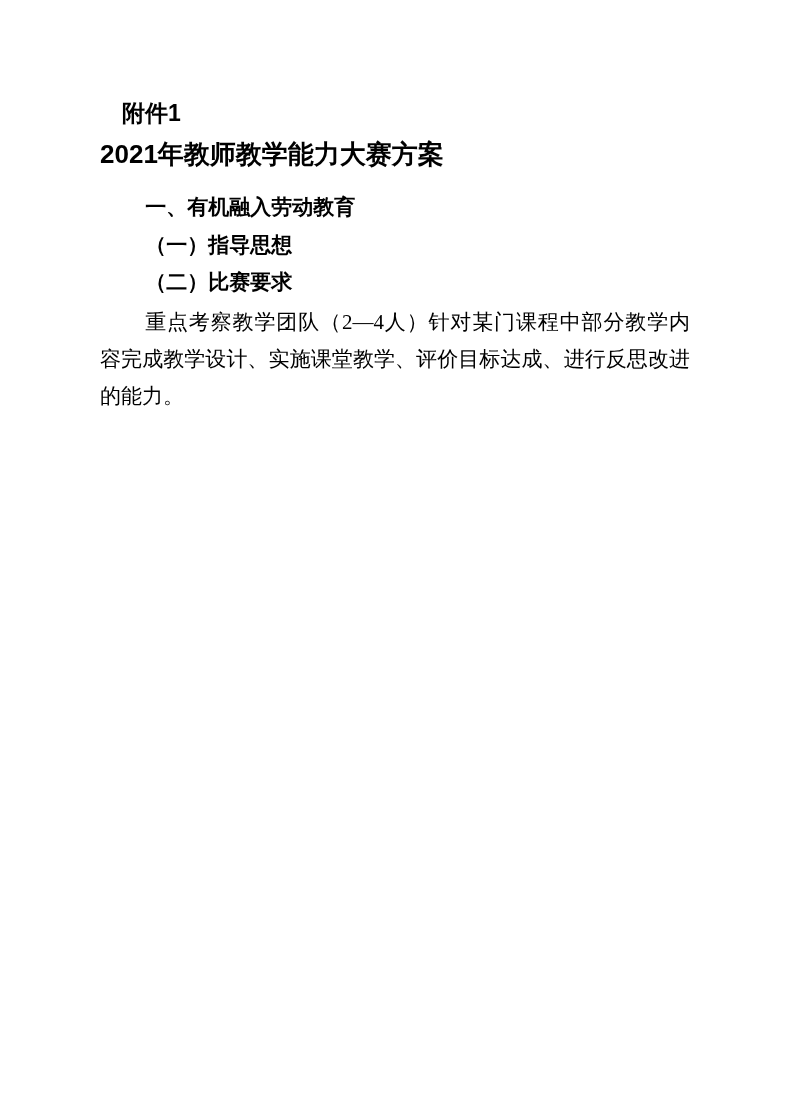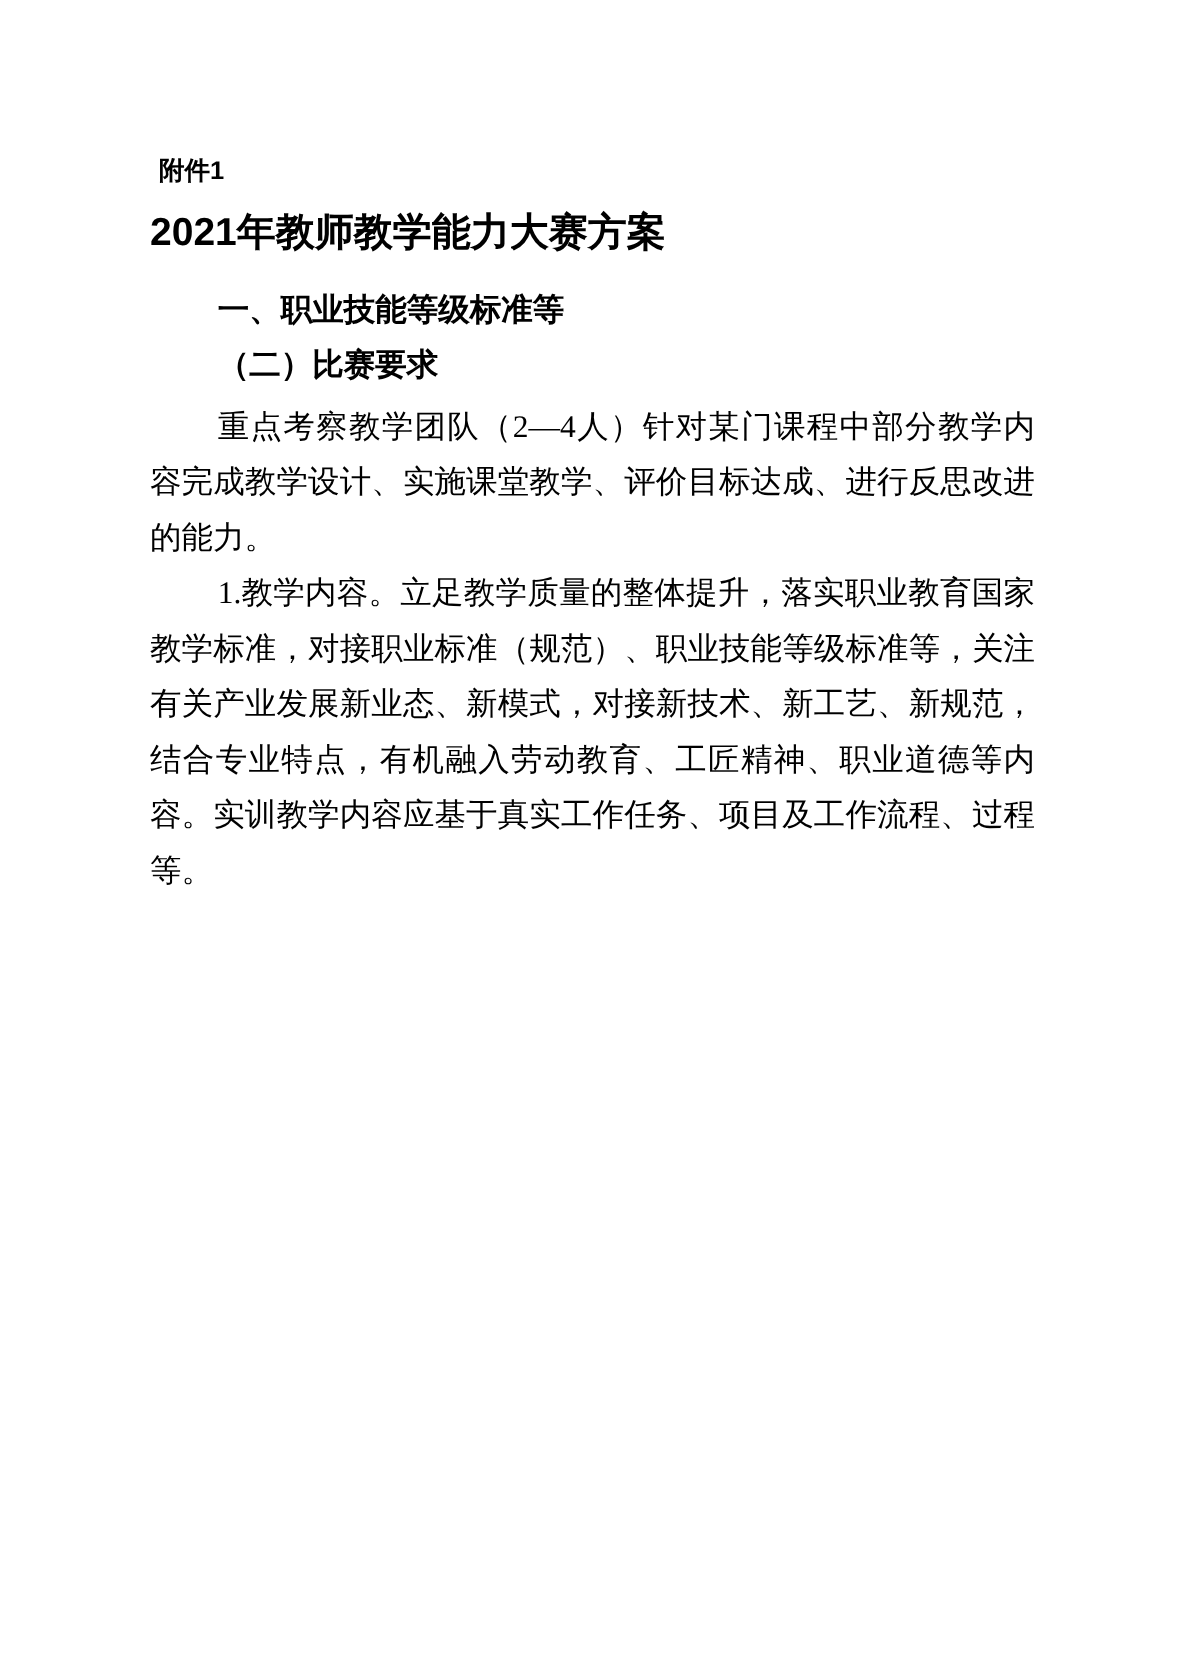--- a/index.html
+++ b/index.html
@@ -14,23 +14,23 @@
     background: #ffffff;
     color: #000000;
     overflow: hidden;
     font-family: "Liberation Serif", serif;
   }
   .content {
     margin-left: 100px;
     width: 590px;
   }
   .attachment-label {
-    margin: 95px 0 0 6px;
+    margin: 95px 0 0 22px;
     font-family: "Liberation Sans", sans-serif;
-    font-size: 17px;
+    font-size: 23px;
     font-weight: 700;
     line-height: 37px;
   }
   .doc-title {
     margin: 4px 0 0 0;
     text-align: left;
     font-family: "Liberation Sans", sans-serif;
     font-size: 26px;
     font-weight: 700;
     line-height: 37px;
@@ -62,25 +62,25 @@
 </head>
 <body>
 
 <div class="page">
   <div class="content">
 
     <div class="attachment-label">附件1</div>
 
     <h1 class="doc-title">2021年教师教学能力大赛方案</h1>
 
-    <h2 class="heading level-1">一、职业技能等级标准等</h2>
+    <h2 class="heading level-1">一、有机融入劳动教育</h2>
 
+    <h3 class="heading level-2a">（一）指导思想</h3>
 
 
     <h3 class="heading level-2b">（二）比赛要求</h3>
 
     <p class="para p2">重点考察教学团队（2—4人）针对某门课程中部分教学内容完成教学设计、实施课堂教学、评价目标达成、进行反思改进的能力。</p>
 
-    <p class="para p3">1.教学内容。立足教学质量的整体提升，落实职业教育国家教学标准，对接职业标准（规范）、职业技能等级标准等，关注有关产业发展新业态、新模式，对接新技术、新工艺、新规范，结合专业特点，有机融入劳动教育、工匠精神、职业道德等内容。实训教学内容应基于真实工作任务、项目及工作流程、过程等。</p>
 
 
   </div>
 </div>
 
 </body></html>

